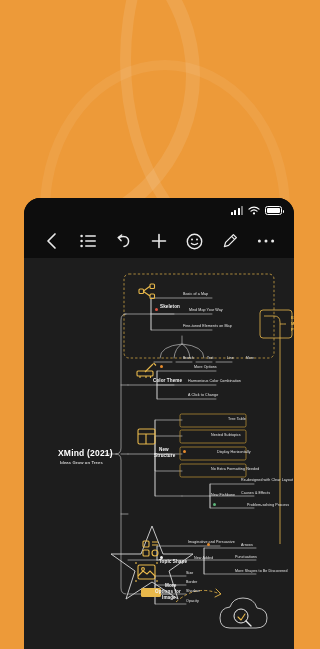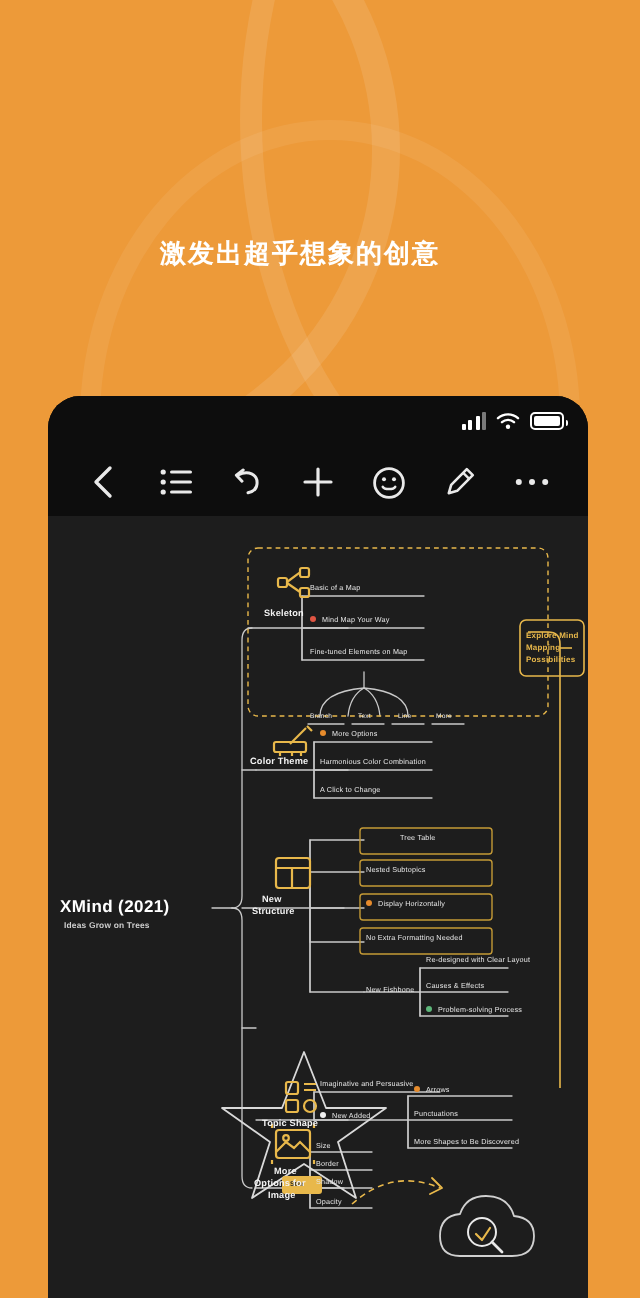--- a/index.html
+++ b/index.html
@@ -75,21 +75,21 @@
                  justify-content:center; width:24px; height:24px; }
   #toolbar svg { display:block; }
 
   
   #canvas {
     position:relative; height:391px; background:#1D1D1D; overflow:hidden;
   }
   #canvas svg#map { position:absolute; left:0; top:0; }
 
   .lbl { position:absolute; color:#E6E6E6; font-size:3.6px;
-         white-space:nowrap; letter-spacing:.1px; }
+         white-space:nowrap; letter-spacing:.1px;margin-left:28px; }
   .lbl.center-title { color:#FFFFFF; font-size:8.5px; font-weight:bold;
                       letter-spacing:.2px; }
   .lbl.center-sub { color:#CFCFCF; font-size:4.2px; font-weight:bold; }
   .lbl.branch { color:#F2F2F2; font-size:4.6px; font-weight:bold;
                 text-align:center; line-height:6px; }
   .lbl.boxed-yellow { color:#E8B84B; font-size:4px; font-weight:bold;
                       line-height:5.4px; }
   .lbl.tiny { font-size:3.3px; }
   .lbl.star-tag { color:#1D1D1D; font-size:3.4px; font-weight:bold; }
 
@@ -98,21 +98,20 @@
   .dot.orange { background:#E68B2C; }
   .dot.green  { background:#5DB67A; }
 </style>
 </head>
 <body>
 
 <div id="promo">
   <div class="arc a1"></div>
   <div class="arc a2"></div>
   <div class="arc a3"></div>
-  <div id="promo-sub">激发出超乎想象的创意</div>
 </div>
 
 <div id="phone">
 
   <div id="statusbar">
     <div id="status-icons">
       <span class="sig">
           <i></i>
           <i></i>
           <i></i>

